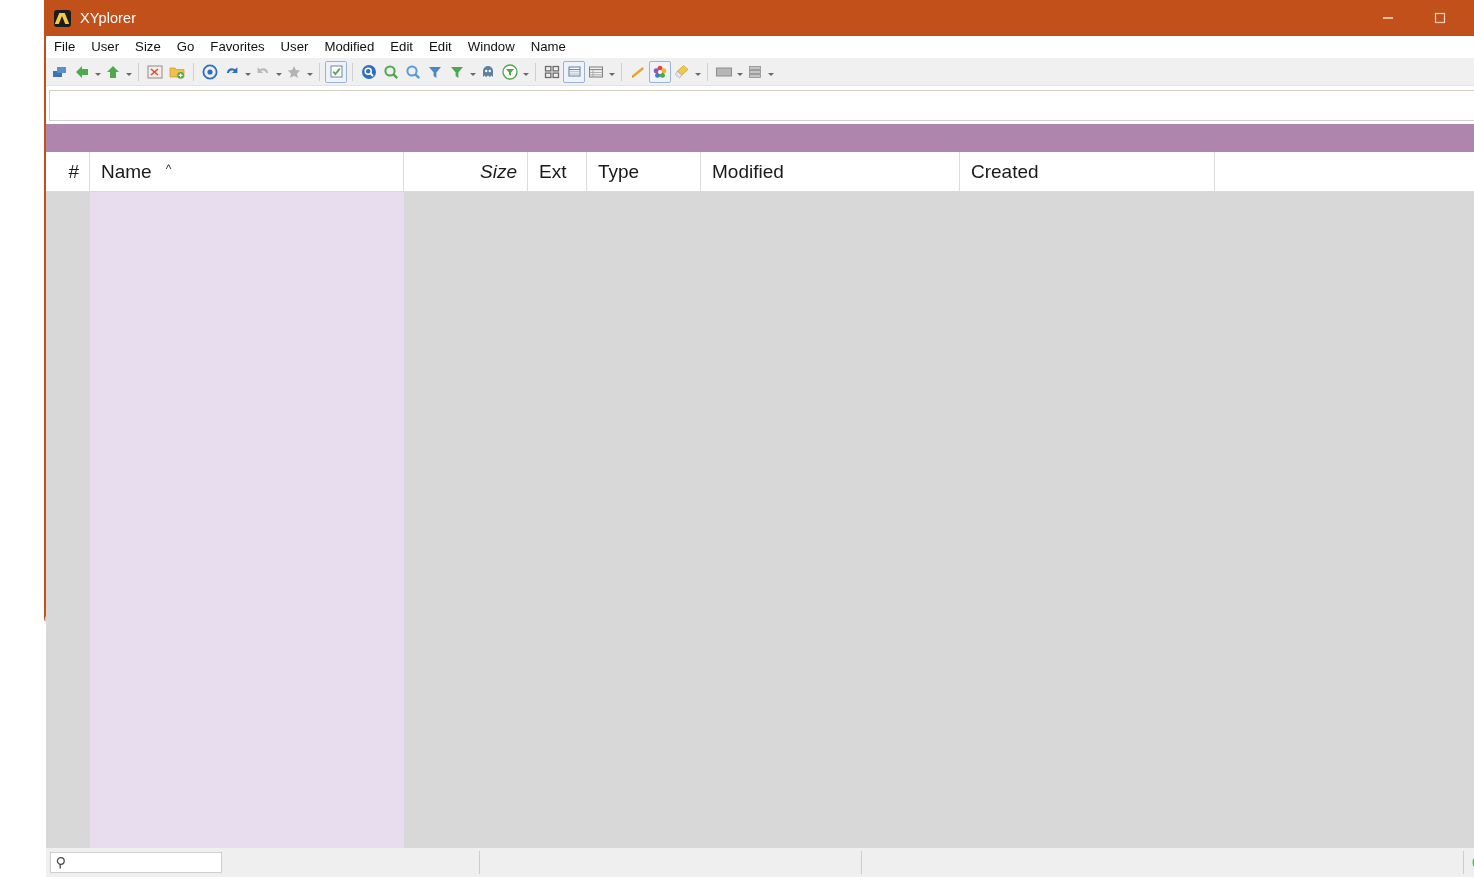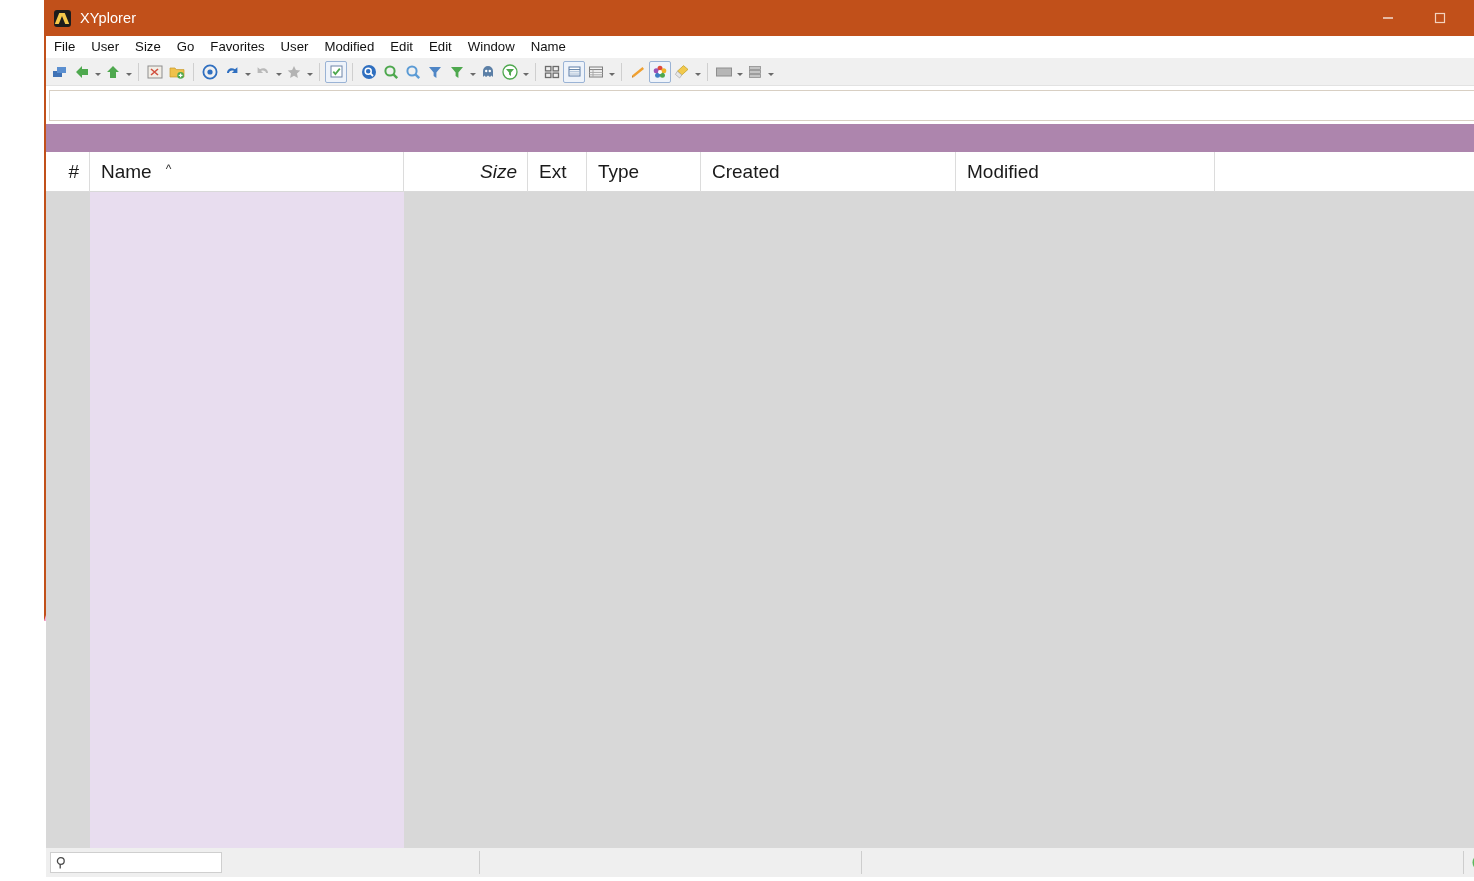--- a/index.html
+++ b/index.html
@@ -582,25 +582,25 @@
       </div>
     <div class="col right" style="width:124px;font-style:italic;">
         <span>Size</span>
       </div>
     <div class="col left" style="width:59px;">
         <span>Ext</span>
       </div>
     <div class="col left" style="width:114px;">
         <span>Type</span>
       </div>
+    <div class="col left" style="width:259px;">
+        <span>Modified</span>
+      </div>
     <div class="col left" style="width:255px;">
         <span>Created</span>
-      </div>
-    <div class="col left" style="width:259px;">
-        <span>Modified</span>
       </div>
     <div class="col left" style="width:301px; border-right:none;">
         <span></span>
       </div>
   </div>
 
   <div class="listbody">
     <div class="sorted-col-highlight"></div>
   </div>
 

